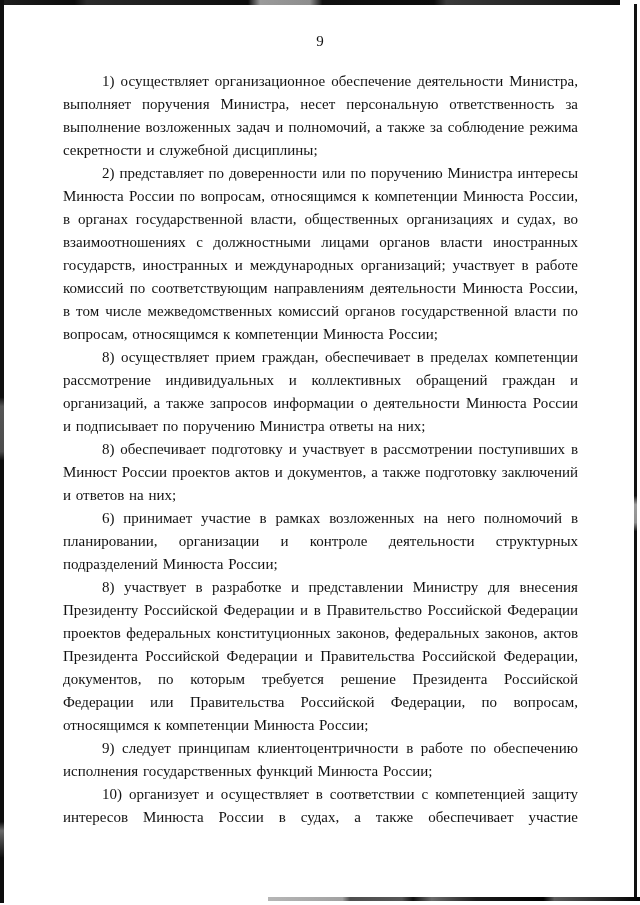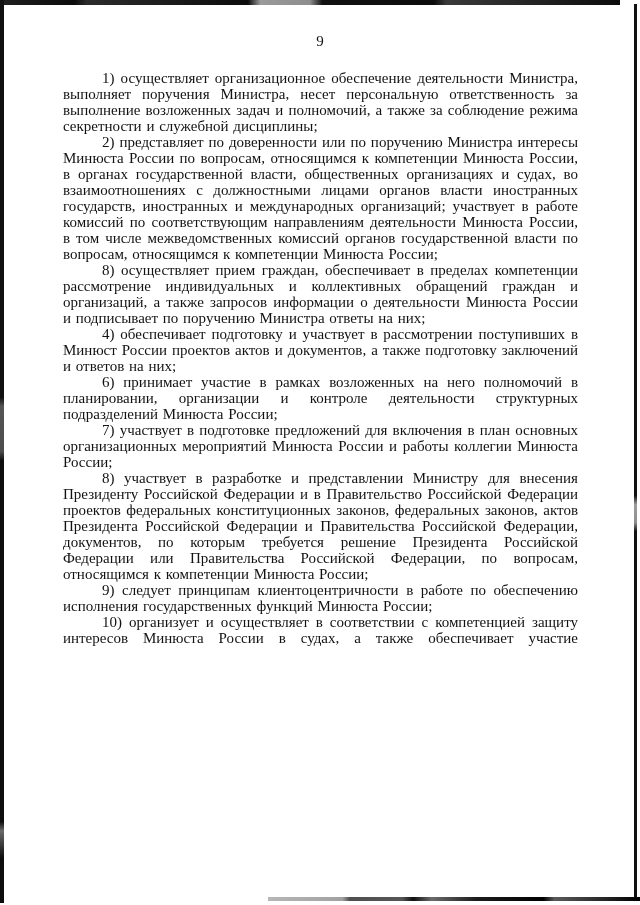--- a/index.html
+++ b/index.html
@@ -50,21 +50,21 @@
     text-align: center;
     font-size: 15px;
     line-height: 17px;
   }
   .text-body {
     position: absolute;
     top: 70px;
     left: 63px;
     width: 515px;
     font-size: 15px;
-    line-height: 16px;
+    line-height: 23px;
     text-align: justify;
   }
   .text-body p {
     margin: 0;
     padding: 0;
     text-indent: 39px;
     word-spacing: 1px;
   }
   .text-body p.continues {
     text-align-last: justify;
@@ -78,20 +78,19 @@
   <div class="scan-edge scan-edge-left"></div>
   <div class="scan-edge scan-edge-right"></div>
   <div class="scan-edge scan-edge-bottom"></div>
 
   <div class="page-number">9</div>
 
   <div class="text-body">
     <p>1) осуществляет организационное обеспечение деятельности Министра, выполняет поручения Министра, несет персональную ответственность за выполнение возложенных задач и полномочий, а также за соблюдение режима секретности и служебной дисциплины;</p>
     <p>2) представляет по доверенности или по поручению Министра интересы Минюста России по вопросам, относящимся к компетенции Минюста России, в органах государственной власти, общественных организациях и судах, во взаимоотношениях с должностными лицами органов власти иностранных государств, иностранных и международных организаций; участвует в работе комиссий по соответствующим направлениям деятельности Минюста России, в том числе межведомственных комиссий органов государственной власти по вопросам, относящимся к компетенции Минюста России;</p>
     <p>8) осуществляет прием граждан, обеспечивает в пределах компетенции рассмотрение индивидуальных и коллективных обращений граждан и организаций, а также запросов информации о деятельности Минюста России и подписывает по поручению Министра ответы на них;</p>
-    <p>4) обеспечивает подготовку и участвует в рассмотрении поступивших в Минюст России проектов актов и документов, а также подготовку заключений и ответов на них;</p>
+    <p>8) обеспечивает подготовку и участвует в рассмотрении поступивших в Минюст России проектов актов и документов, а также подготовку заключений и ответов на них;</p>
     <p>6) принимает участие в рамках возложенных на него полномочий в планировании, организации и контроле деятельности структурных подразделений Минюста России;</p>
-    <p>7) участвует в подготовке предложений для включения в план основных организационных мероприятий Минюста России и работы коллегии Минюста России;</p>
     <p>8) участвует в разработке и представлении Министру для внесения Президенту Российской Федерации и в Правительство Российской Федерации проектов федеральных конституционных законов, федеральных законов, актов Президента Российской Федерации и Правительства Российской Федерации, документов, по которым требуется решение Президента Российской Федерации или Правительства Российской Федерации, по вопросам, относящимся к компетенции Минюста России;</p>
     <p>9) следует принципам клиентоцентричности в работе по обеспечению исполнения государственных функций Минюста России;</p>
     <p class="continues">10) организует и осуществляет в соответствии с компетенцией защиту интересов Минюста России в судах, а также обеспечивает участие</p>
   </div>
 </div>
 
 </body></html>

